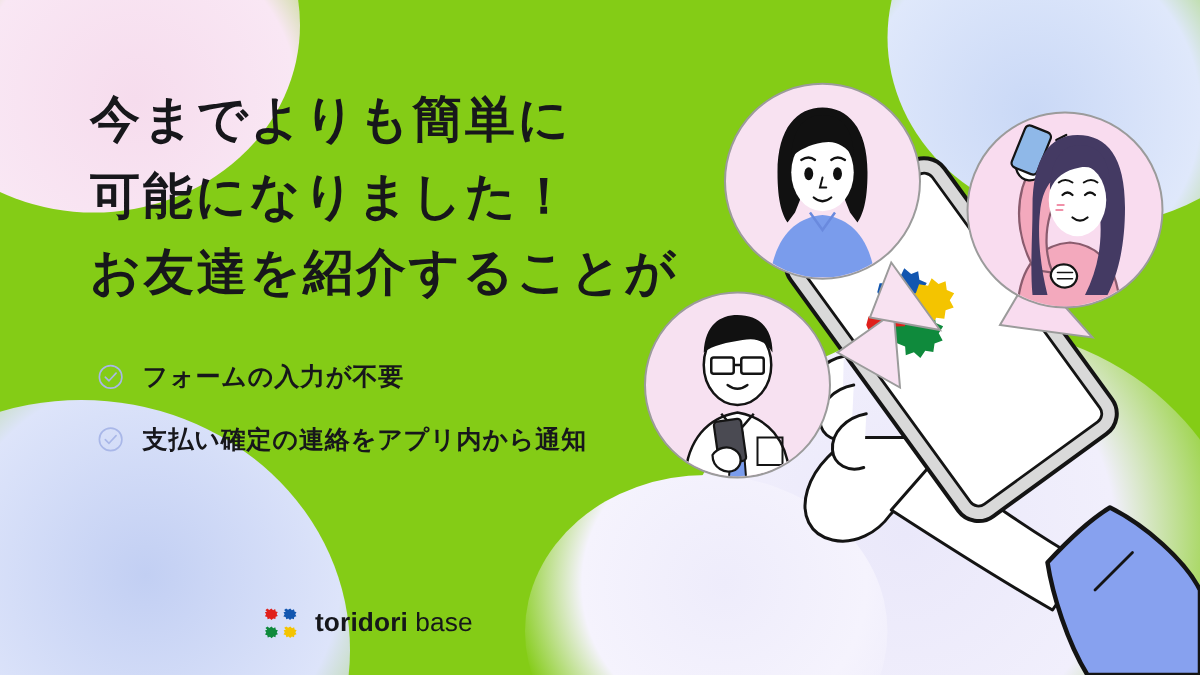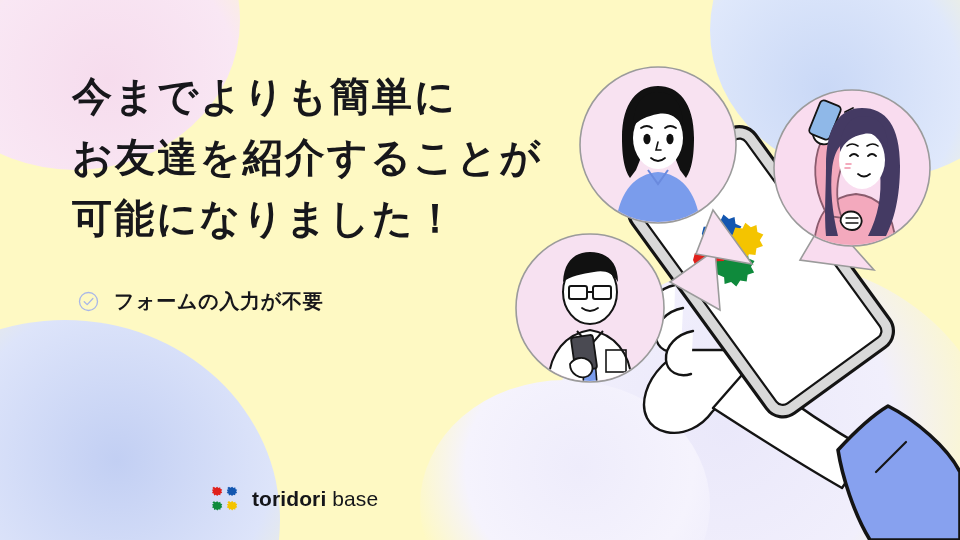--- a/index.html
+++ b/index.html
@@ -7,21 +7,21 @@
     background: #ffffff;
   }
   body {
     width: 960px; height: 540px;
     font-family: "Liberation Sans", sans-serif;
     overflow: hidden;
   }
   #slide {
     position: relative;
     width: 960px; height: 540px;
-    background: #fef9c3;
+    background: #84cc16;
     overflow: hidden;
   }
 
   
   .blob { position: absolute; border-radius: 50%; pointer-events: none; }
   .blob-pink-tl {
     left: -90px; top: -130px; width: 330px; height: 300px;
     background: radial-gradient(circle at 60% 70%, #f6dced 0%, #f9e7f4 45%, rgba(255,255,255,0) 72%);
   }
   .blob-blue-tr {
@@ -86,35 +86,42 @@
 <div id="slide">
 
   <div class="blob blob-pink-tl"></div>
   <div class="blob blob-blue-tr"></div>
   <div class="blob blob-blue-bl"></div>
   <div class="blob blob-lav-br"></div>
   <div class="blob blob-lav-mid"></div>
 
   <div id="headline">
     <div class="hl-line">今までよりも簡単に</div>
+    <div class="hl-line">可能になりました！</div>
     <div class="hl-line">お友達を紹介することが</div>
-    <div class="hl-line">可能になりました！</div>
   </div>
 
   <div id="bullets">
 
     <div class="bullet">
       <svg class="check-icon" viewBox="0 0 24 24">
         <circle cx="12" cy="12" r="10.3" fill="none" stroke="#a9b7e8" stroke-width="1.5"></circle>
         <path d="M7.1 12.3 L10.5 15.6 L17 8.6" fill="none" stroke="#a9b7e8" stroke-width="1.5" stroke-linecap="round" stroke-linejoin="round"></path>
       </svg>
       <span class="bullet-label">フォームの入力が不要</span>
     </div>
 
 
+    <div class="bullet">
+      <svg class="check-icon" viewBox="0 0 24 24">
+        <circle cx="12" cy="12" r="10.3" fill="none" stroke="#a9b7e8" stroke-width="1.5"></circle>
+        <path d="M7.1 12.3 L10.5 15.6 L17 8.6" fill="none" stroke="#a9b7e8" stroke-width="1.5" stroke-linecap="round" stroke-linejoin="round"></path>
+      </svg>
+      <span class="bullet-label">支払い確定の連絡をアプリ内から通知</span>
+    </div>
 
   </div>
 
   <div id="logo">
     <svg id="logo-mark" viewBox="0 0 30 30">
 
       <path d="M2.3 4.1 l1.5-1.3 1.6 1.1 1.7-1.2 1.4 1.4 1.6-0.9 0.5 1.9 1.6 0.4 -0.9 1.7 0.9 1.5 -1.7 0.7 -0.2 1.8 -1.8-0.5 -1.3 1.3 -1.3-1.2 -1.8 0.6 -0.4-1.8 -1.8-0.6 1-1.6 -1-1.6 1.8-0.6z" fill="#e0201b"></path>
 
       <path d="M17.3 3.9 l1.6-1.2 1.5 1.1 1.8-1.1 1.3 1.4 1.7-0.8 0.4 1.9 1.6 0.5 -1 1.6 0.9 1.6 -1.7 0.6 -0.3 1.8 -1.7-0.6 -1.4 1.3 -1.2-1.3 -1.8 0.7 -0.5-1.8 -1.8-0.5 1-1.7 -0.9-1.6 1.8-0.5z" fill="#1256b0"></path>
 

